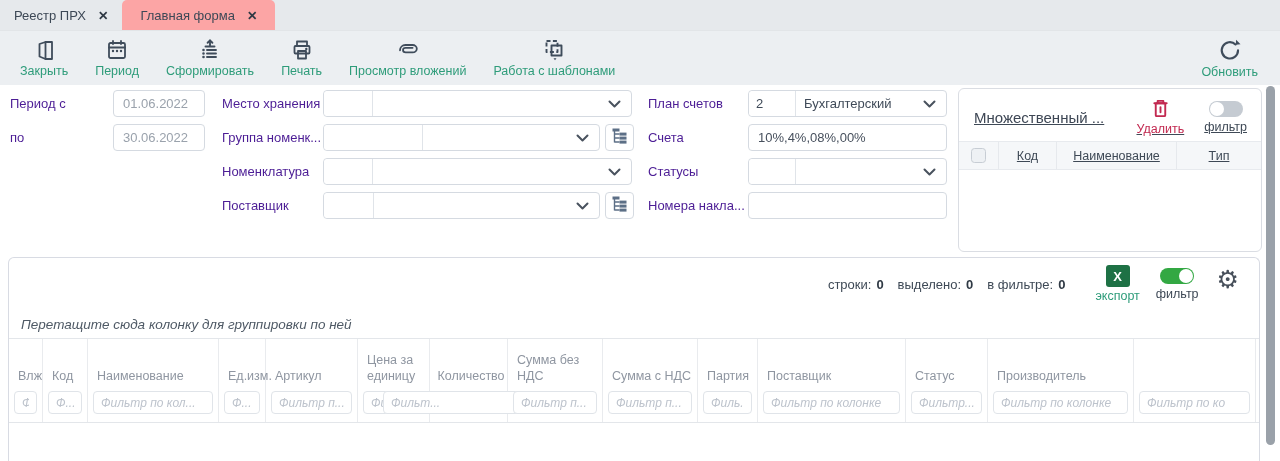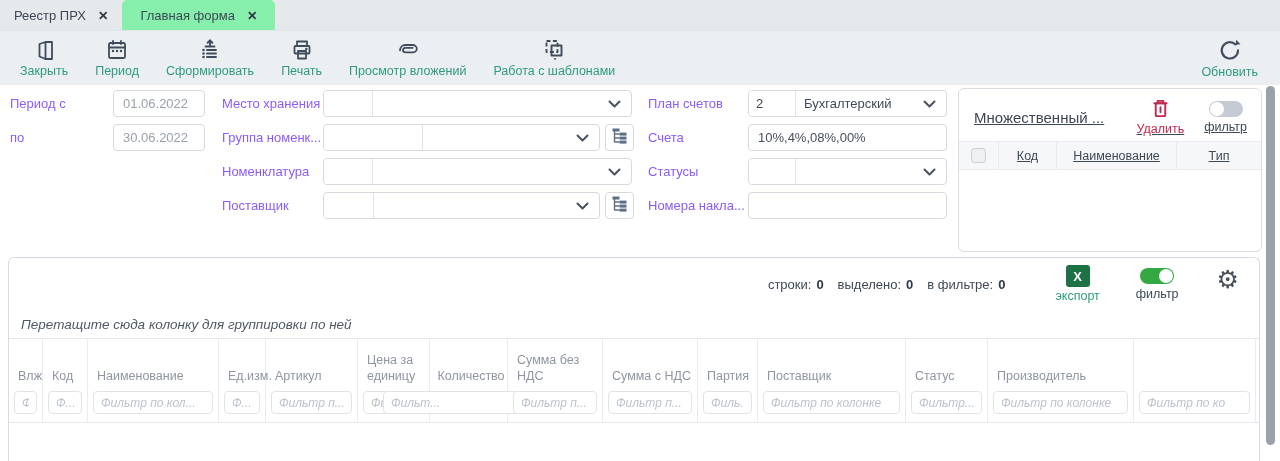--- a/index.html
+++ b/index.html
@@ -5,32 +5,32 @@
   * { margin:0; padding:0; box-sizing:border-box; }
   html,body { width:1280px; height:461px; }
   body {
     position:relative; overflow:hidden; background:#ffffff;
     font-family:"Liberation Sans", sans-serif; color:#3e4956;
   }
   
   .tabbar { position:absolute; left:0; top:0; width:1280px; height:31px;
     background:#e6e9ec; display:flex; align-items:stretch; border-bottom:1px solid #e2e5e8; }
   .tab { display:flex; align-items:center; gap:12px; padding:0 14px; font-size:13px; color:#3d4856; }
-  .tab.active { background:#86efac; border-radius:5px 5px 0 0; padding:0 18px; }
+  .tab.active { background:#fca5a5; border-radius:5px 5px 0 0; padding:0 18px; }
   .tab-close { font-size:12.5px; font-weight:bold; color:#2f3944; }
   
   .toolbar { position:absolute; left:0; top:31px; width:1280px; height:54px;
     background:#eceff2; display:flex; align-items:center; padding:0 22px 0 20px; gap:27px; }
   .tbtn { display:flex; flex-direction:column; align-items:center; justify-content:center;
     gap:2px; color:#2e9c7a; font-size:12.5px; white-space:nowrap; }
   .tbtn svg { display:block; }
   .tbtn.right { margin-left:auto; }
   
   .filter-area { position:absolute; left:0; top:85px; width:1280px; height:172px; background:#fff; }
-  .flabel { position:absolute; font-size:13px; color:#8b5cf6; white-space:nowrap; }
+  .flabel { position:absolute; font-size:13px; color:#4c1d95; white-space:nowrap; }
   .tinput { position:absolute; height:27px; border:1px solid #d5dae1; border-radius:4px;
     background:#fff; font-family:inherit; font-size:13px; color:#47505d; padding:0 9px; outline:none; }
   .muted { color:#9aa2ac; }
   .combo { position:absolute; height:27px; border:1px solid #d5dae1; border-radius:4px;
     background:#fff; display:flex; align-items:center; }
   .combo .sub { height:100%; border-right:1px solid #e0e4e9; border-radius:4px 0 0 4px;
     font-family:inherit; font-size:13px; color:#3f4a58; padding:0 7px; border-top:none; border-left:none; border-bottom:none; outline:none; min-width:0; }
   .combo .main { flex:1; font-size:13px; color:#3f4a58; padding:0 8px; }
   .combo .chev { padding:0 10px 0 4px; display:flex; align-items:center; }
   .tree-btn { position:absolute; width:29px; height:27px; border:1px solid #d5dae1; border-radius:4px;
@@ -52,21 +52,21 @@
   .mpanel-cols { display:flex; align-items:center; height:29px; background:#f5f7f9;
     border-top:1px solid #e7eaee; border-bottom:1px solid #e7eaee; font-size:12.5px; color:#3e4956; }
   .mpc { display:flex; align-items:center; justify-content:center; height:100%; border-right:1px solid #e6e9ed; }
   .mpc:last-child { border-right:none; }
   .checkbox { width:15px; height:15px; border:1px solid #c7cdd4; border-radius:3.5px; background:#eef1f4; }
   
   .main-panel { position:absolute; left:8px; top:257px; width:1252px; height:204px;
     border:1px solid #d8dbe3; border-bottom:none; border-radius:6px 6px 0 0; background:#fff; overflow:hidden;
     display:flex; flex-direction:column; }
   .grid-toolbar { height:52px; display:flex; align-items:center; justify-content:flex-end;
-    padding-right:14px; gap:36px; flex:none; }
+    padding-right:14px; gap:16px; flex:none; }
   .stats { display:flex; gap:14px; font-size:13px; color:#3e4956; margin-right:14px; }
   .stat b { margin-left:5px; color:#2f3944; }
   .xexport { display:flex; flex-direction:column; align-items:center; gap:2px; font-size:12.5px; color:#2e9c7a; }
   .xbox { width:24px; height:22px; background:#1e7145; border-radius:3px; color:#fff;
     font-weight:bold; font-size:13px; display:flex; align-items:center; justify-content:center; }
   .gfilter { display:flex; flex-direction:column; align-items:center; gap:3px; font-size:12.5px; color:#3e4956; }
   .toggle-on { width:34px; height:16px; border-radius:8px; background:#33a843; position:relative; }
   .toggle-on .knob { position:absolute; right:1px; top:1px; width:14px; height:14px; border-radius:50%; background:#fff; }
   .gear { font-size:25px; color:#474f5a; line-height:1; margin:0 6px 10px 2px; }
   .group-row { height:29px; border-bottom:1px solid #e3e6ea; display:flex; align-items:center;

